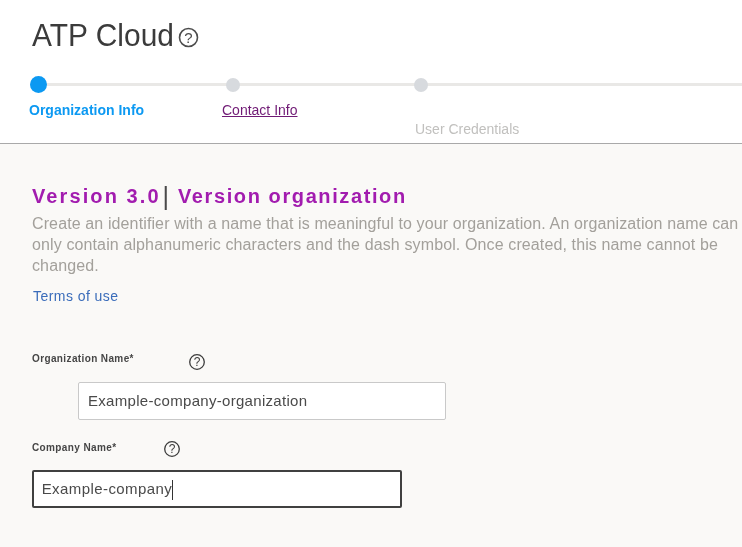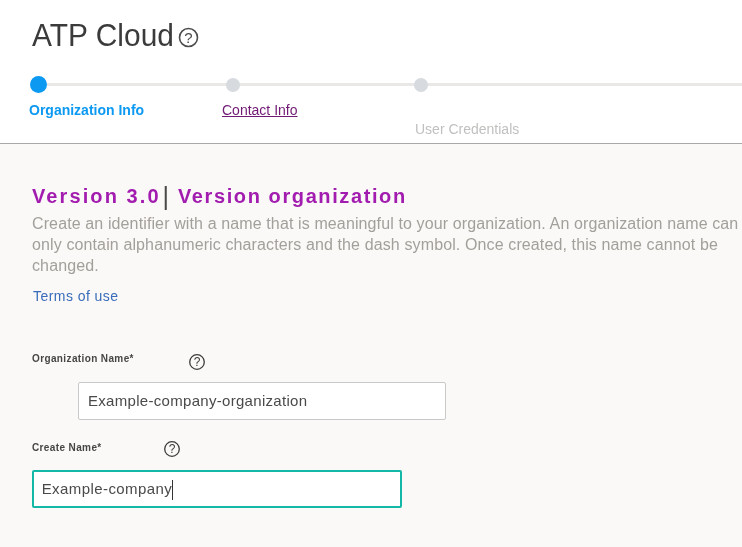--- a/index.html
+++ b/index.html
@@ -21,21 +21,21 @@
   .h2a{left:32px;letter-spacing:2.1px;}
   .h2pipe{left:162.5px;top:182px;font-size:25px;font-weight:normal;color:#4a4a4a;}
   .h2b{left:178px;letter-spacing:1.6px;}
   .para{left:32px;top:213px;font-size:16px;line-height:21px;letter-spacing:0.12px;color:#a3a09b;white-space:nowrap;}
   .link{left:33px;top:288px;font-size:14px;letter-spacing:0.45px;color:#3a6cba;}
   .flabel{font-size:10px;font-weight:bold;color:#464646;letter-spacing:0.38px;white-space:nowrap;}
   .flabel1{left:32px;top:353px;}
   .flabel2{left:32px;top:442px;}
   .input{background:#ffffff;border-radius:2px;box-sizing:border-box;font-size:15px;color:#4a4a4a;letter-spacing:0.3px;white-space:nowrap;}
   .input1{left:32px;top:382px;width:368px;height:38px;border:1px solid #c9c9c9;line-height:36px;padding-left:9px;margin-left:46px;}
-  .input2{left:31.7px;top:469.7px;width:370px;height:38px;border:2px solid #14b8a6;line-height:34px;padding-left:8px;letter-spacing:0.42px;}
+  .input2{left:31.7px;top:469.7px;width:370px;height:38px;border:2px solid #404040;line-height:34px;padding-left:8px;letter-spacing:0.42px;}
   .caret{display:inline-block;width:1.2px;height:20px;background:#333;vertical-align:-6px;}
   svg.qicon{position:absolute;}
 </style>
 </head>
 <body>
   <div class="abs content"></div>
   <div class="abs divider"></div>
 
   <div class="abs title">ATP Cloud</div>
   <svg class="qicon" style="left:178px;top:26.5px" width="21" height="21" viewBox="0 0 21 21">
@@ -57,18 +57,18 @@
   <div class="abs para">Create an identifier with a name that is meaningful to your organization. An organization name can<br>only contain alphanumeric characters and the dash symbol. Once created, this name cannot be<br>changed.</div>
   <div class="abs link">Terms of use</div>
 
   <div class="abs flabel flabel1">Organization Name*</div>
   <svg class="qicon" style="left:188.8px;top:354px" width="16" height="16" viewBox="0 0 16 16">
     <circle cx="8" cy="8" r="7.3" fill="none" stroke="#3c3c3c" stroke-width="1.3"></circle>
     <text x="8" y="12.4" font-family="Liberation Sans" font-size="12" fill="#3c3c3c" text-anchor="middle">?</text>
   </svg>
   <div class="abs input input1">Example-company-organization</div>
 
-  <div class="abs flabel flabel2">Create Name*</div>
+  <div class="abs flabel flabel2">Company Name*</div>
   <svg class="qicon" style="left:163.7px;top:441px" width="16" height="16" viewBox="0 0 16 16">
     <circle cx="8" cy="8" r="7.3" fill="none" stroke="#3c3c3c" stroke-width="1.3"></circle>
     <text x="8" y="12.4" font-family="Liberation Sans" font-size="12" fill="#3c3c3c" text-anchor="middle">?</text>
   </svg>
   <div class="abs input input2">Example-company<span class="caret"></span></div>
 
 </body></html>

